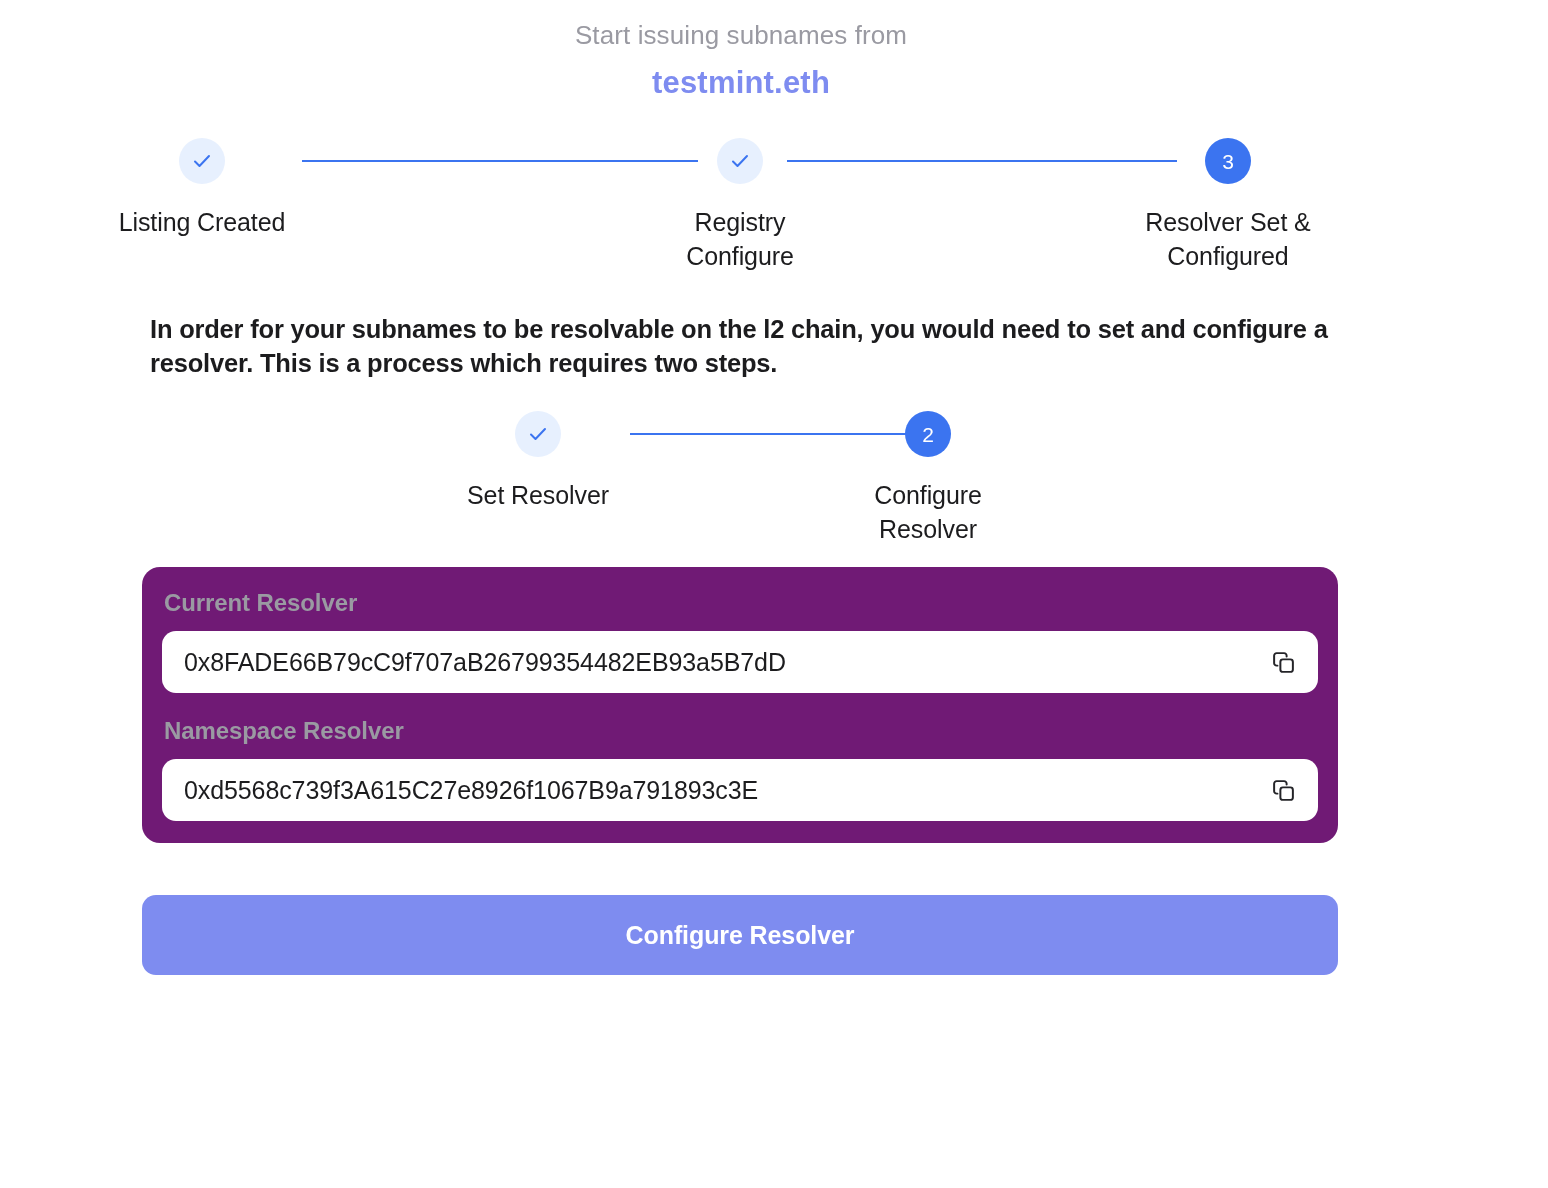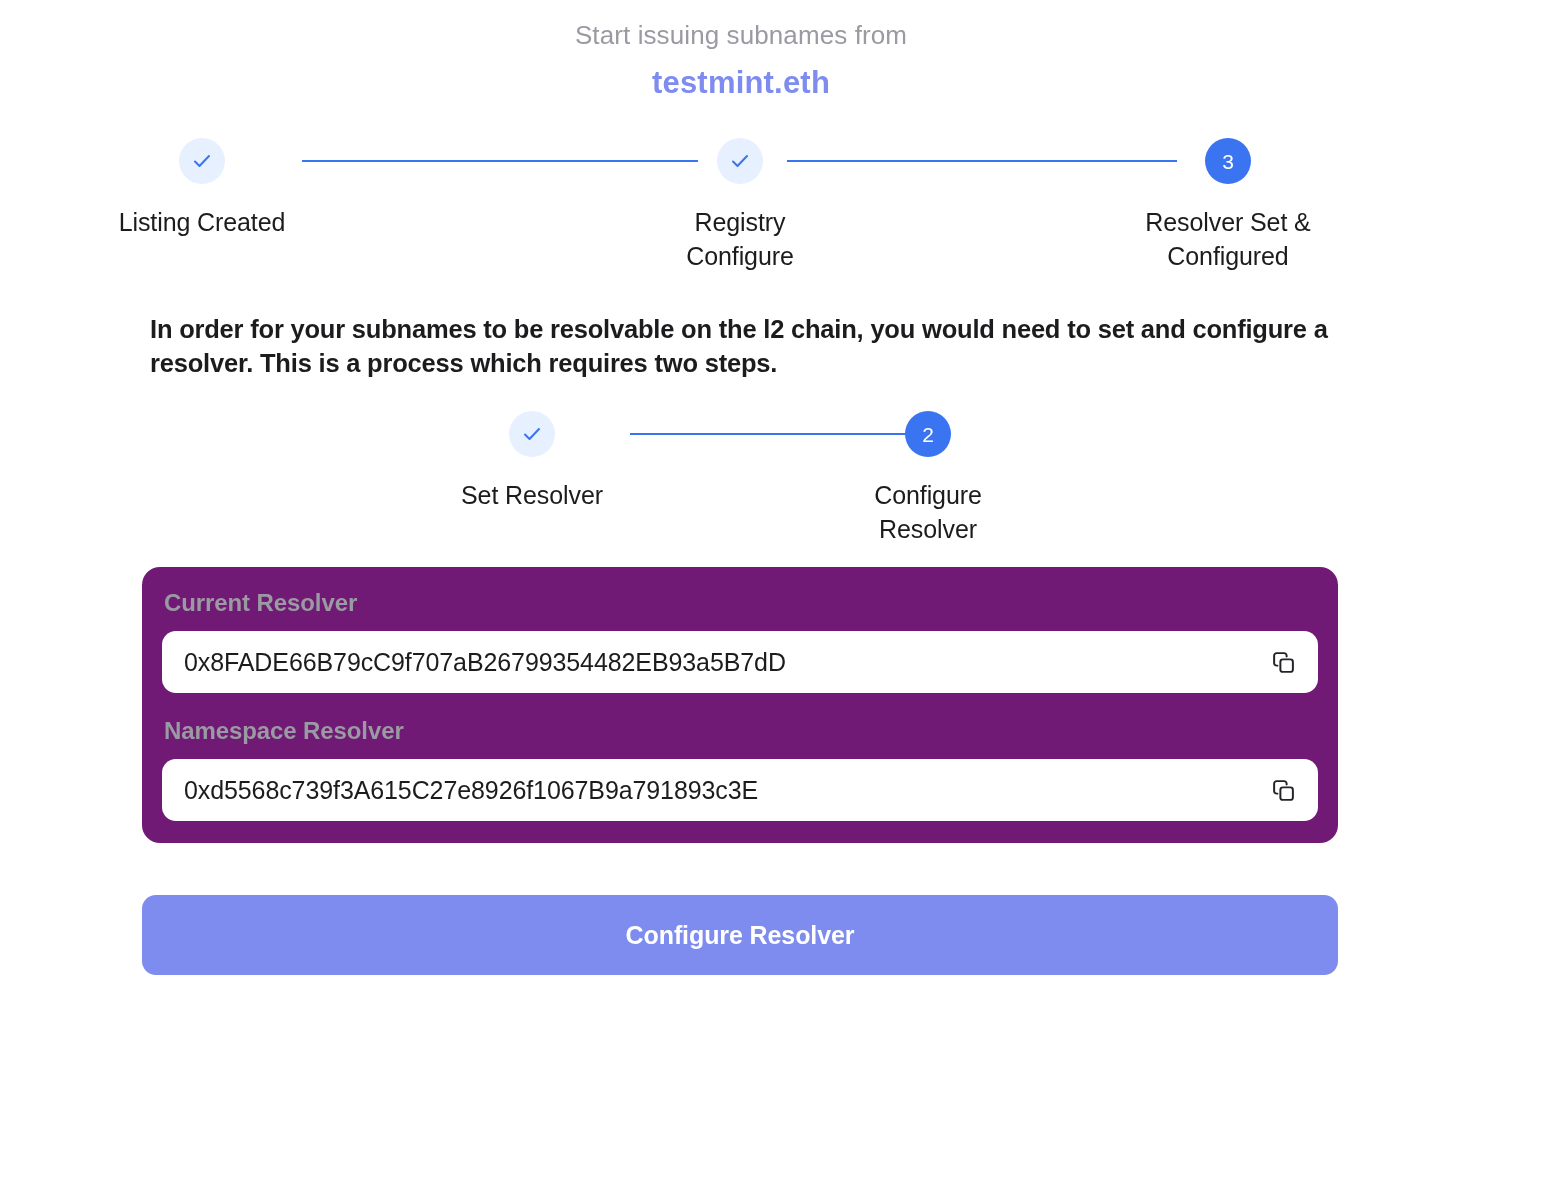--- a/index.html
+++ b/index.html
@@ -109,21 +109,21 @@
   }
 
   
   .stepper-sub {
     position: absolute;
     top: 411px;
     left: 430px;
     width: 620px;
     height: 140px;
   }
-  .sub-step-1 { left: 2px; }
+  .sub-step-1 { left: 8px; }
   .sub-step-2 { left: 398px; }
   .sub-conn { left: 200px; width: 294px; }
 
   
   .card {
     position: absolute;
     top: 567px;
     left: 142px;
     width: 1196px;
     background: #701a75;

